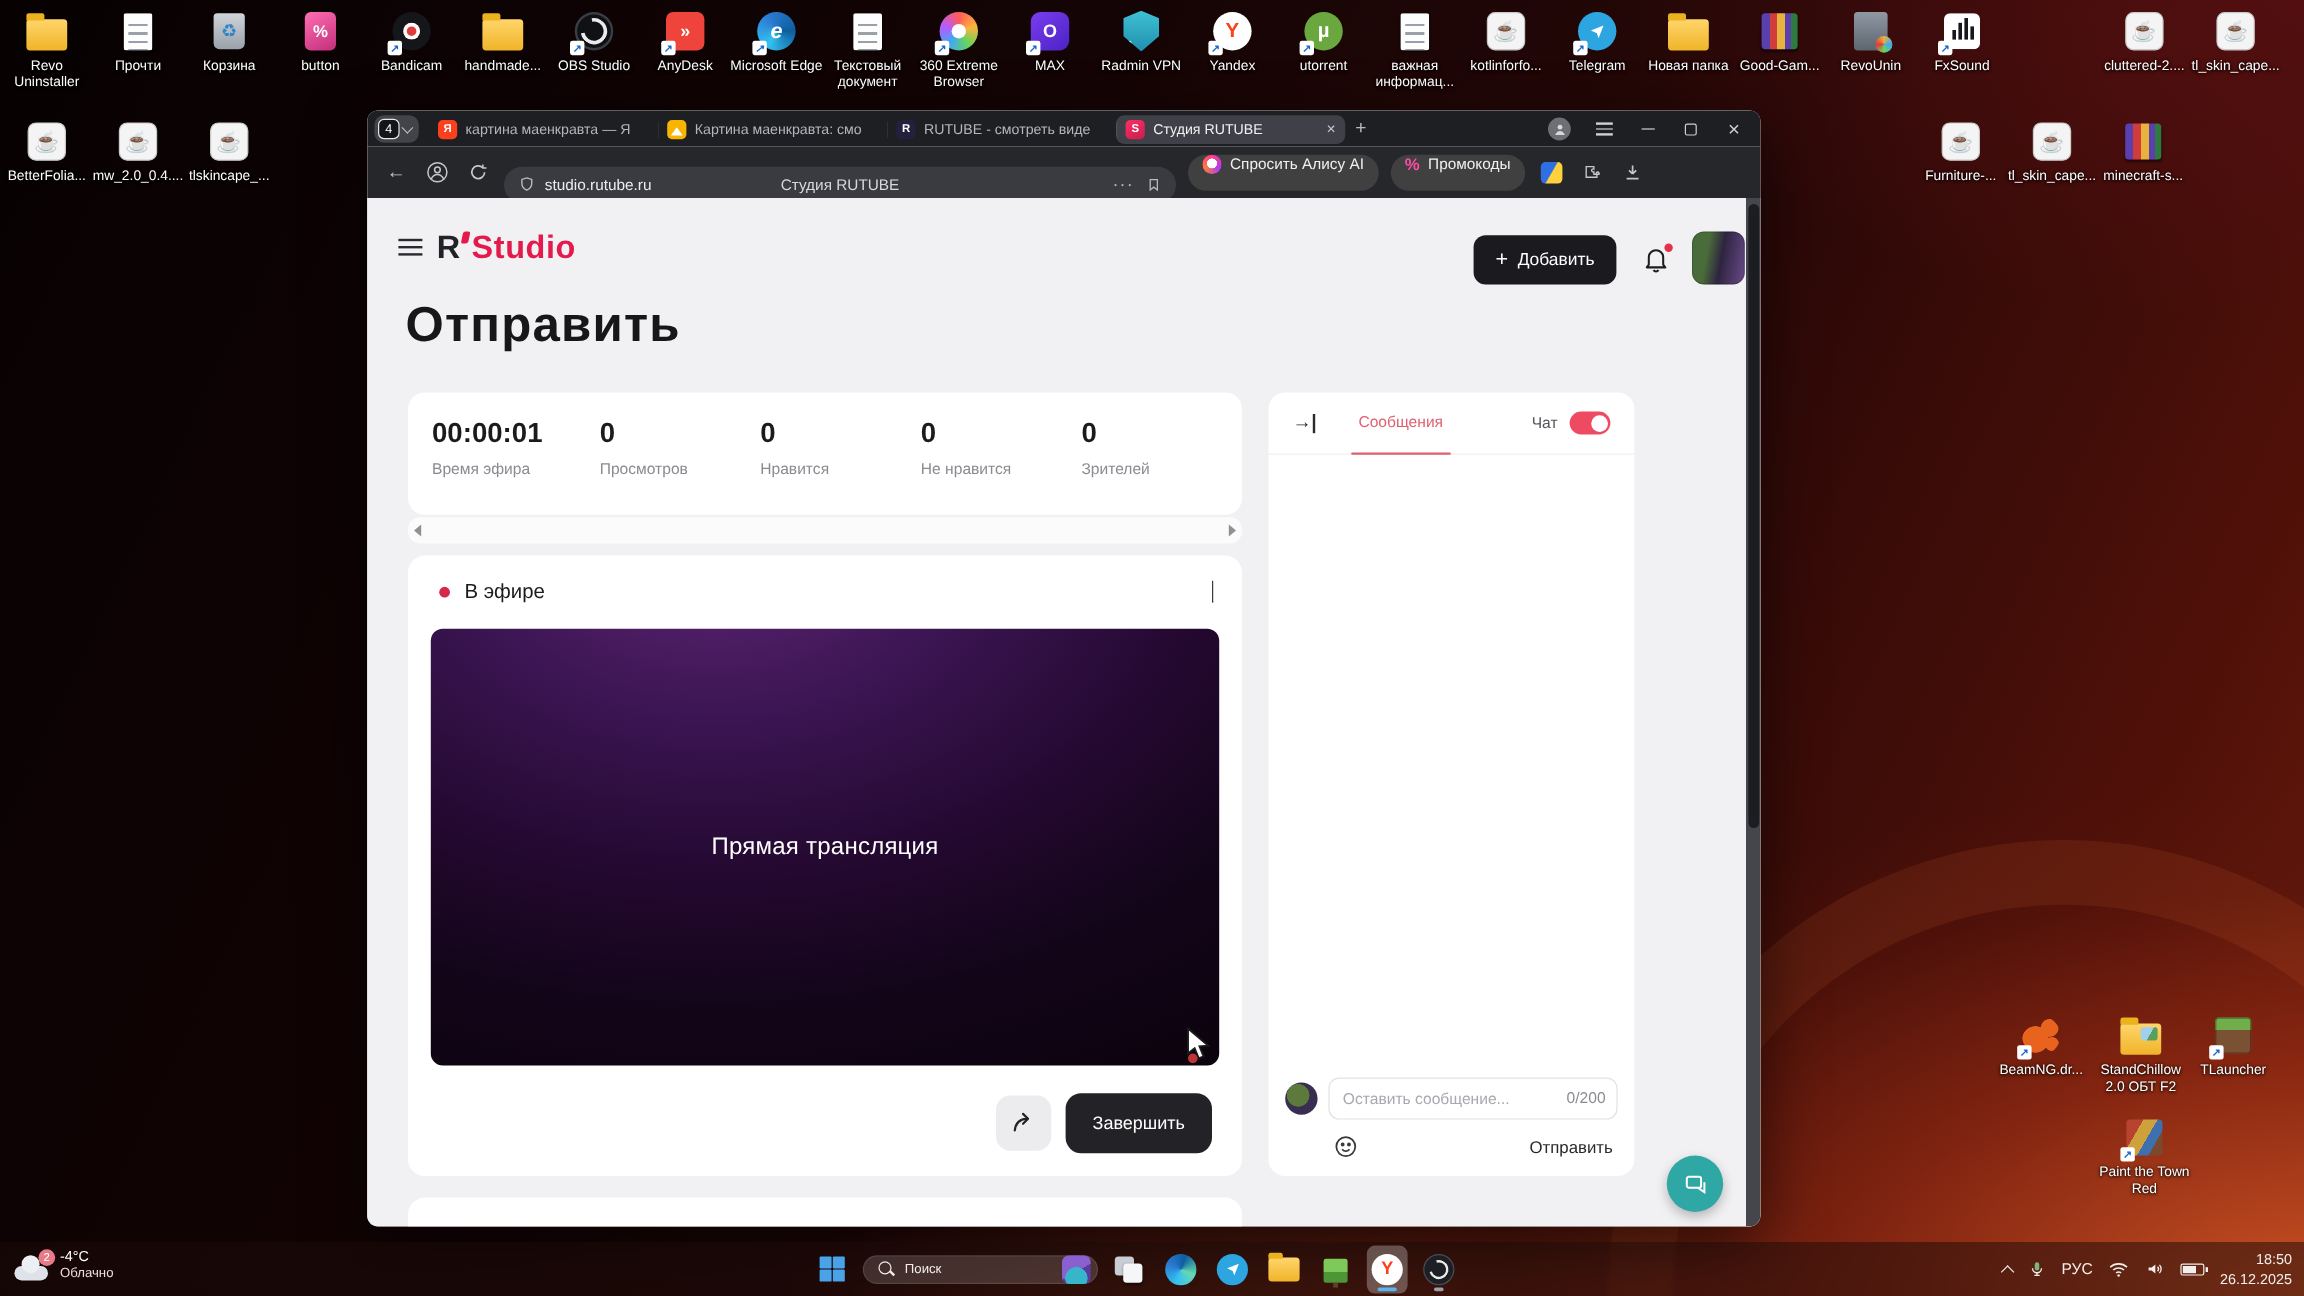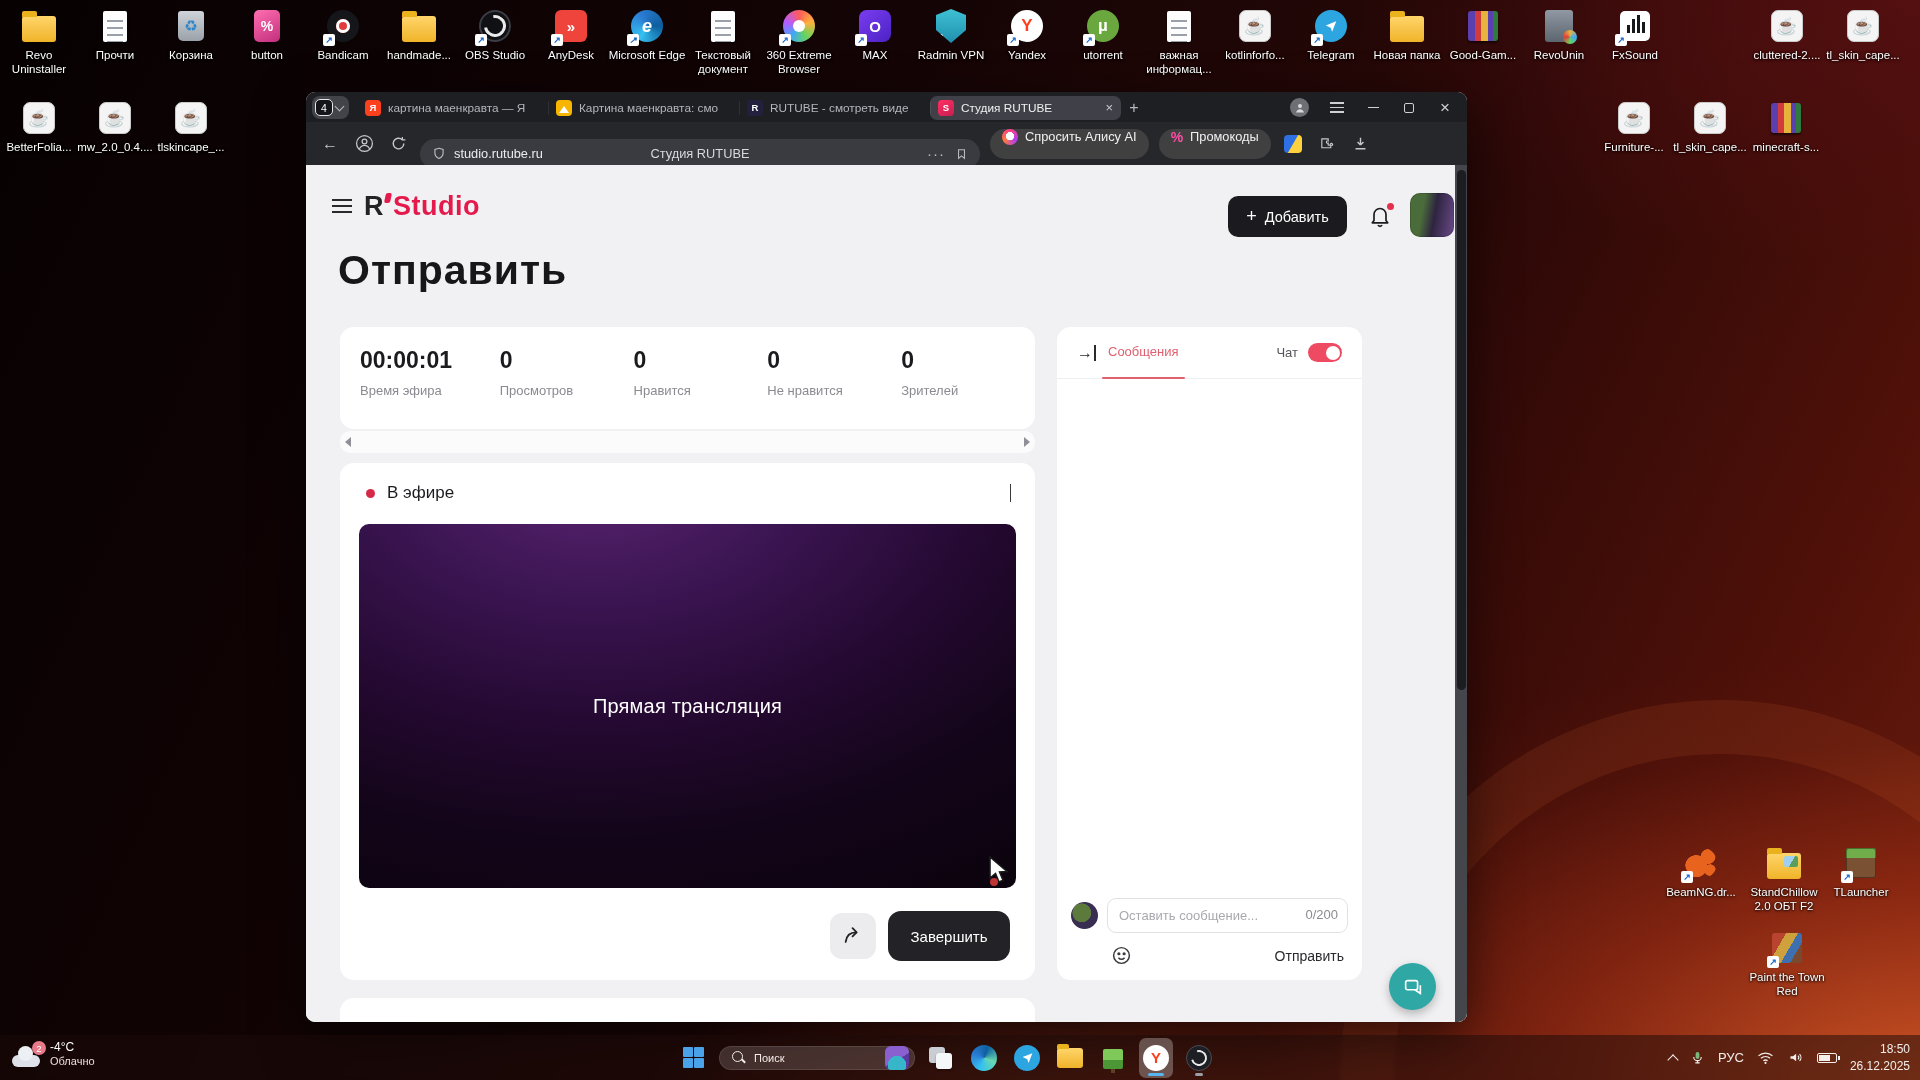--- a/index.html
+++ b/index.html
@@ -125,21 +125,21 @@
   .preview { position:absolute; left:19px; top:61px; width:657px; height:364px; border-radius:10px;
     background:radial-gradient(120% 145% at 36% -18%, #5d2574 0%, #3c1553 26%, #23082f 52%, #130519 72%, #0a030c 100%); display:flex; align-items:center; justify-content:center; }
   .preview .ptext { color:#fff; font-size:20px; letter-spacing:.2px; }
   .sharebtn { position:absolute; left:490px; top:450px; width:46px; height:46px; border-radius:12px; background:#ececef; display:flex; align-items:center; justify-content:center; }
   .finishbtn { position:absolute; left:548px; top:448px; width:122px; height:50px; border-radius:13px; background:#232327; color:#fff; font-size:15px; display:flex; align-items:center; justify-content:center; }
   .nextcard { position:absolute; left:34px; top:833px; width:695px; height:40px; background:#fff; border-radius:14px; }
 
   .chatcard { position:absolute; left:751px; top:162px; width:305px; height:653px; background:#fff; border-radius:14px; display:flex; flex-direction:column; }
   .chathead { height:52px; display:flex; align-items:center; padding:0 20px; border-bottom:1px solid #efeff2; }
   .collap { color:#2a2a2e; font-size:16px; border-right:2px solid #2a2a2e; padding-right:1px; line-height:1; }
-  .msgs { margin-left:12px; color:#e06070; font-size:13px; position:relative; padding-bottom:3px; }
+  .msgs { margin-left:36px; color:#e06070; font-size:13px; position:relative; padding-bottom:3px; }
   .msgs::after { content:""; position:absolute; left:-6px; right:-6px; bottom:-17px; height:2px; background:#e06070; border-radius:1px; }
   .chatlbl { margin-left:auto; color:#55555c; font-size:13px; margin-right:10px; }
   .toggle { width:34px; height:19px; border-radius:10px; background:#ee4b63; position:relative; }
   .toggle::after { content:""; position:absolute; right:2.5px; top:2.5px; width:14px; height:14px; border-radius:50%; background:#fff; }
   .chatbody { flex:1; }
   .chatfoot { padding:10px 14px 14px; }
   .inprow { display:flex; align-items:center; gap:9px; }
   .chat-av { width:27px; height:27px; border-radius:50%; background:radial-gradient(circle at 40% 40%, #5b7a3c 0 40%, #3a2d52 42% 100%); flex:none; }
   .inwrap { position:relative; flex:1; }
   .inwrap input { width:100%; height:35px; border:1px solid #e2e2e6; border-radius:9px; padding:0 52px 0 11px; font-size:13px; color:#333; outline:none; font-family:"Liberation Sans",sans-serif; background:#fff; }

